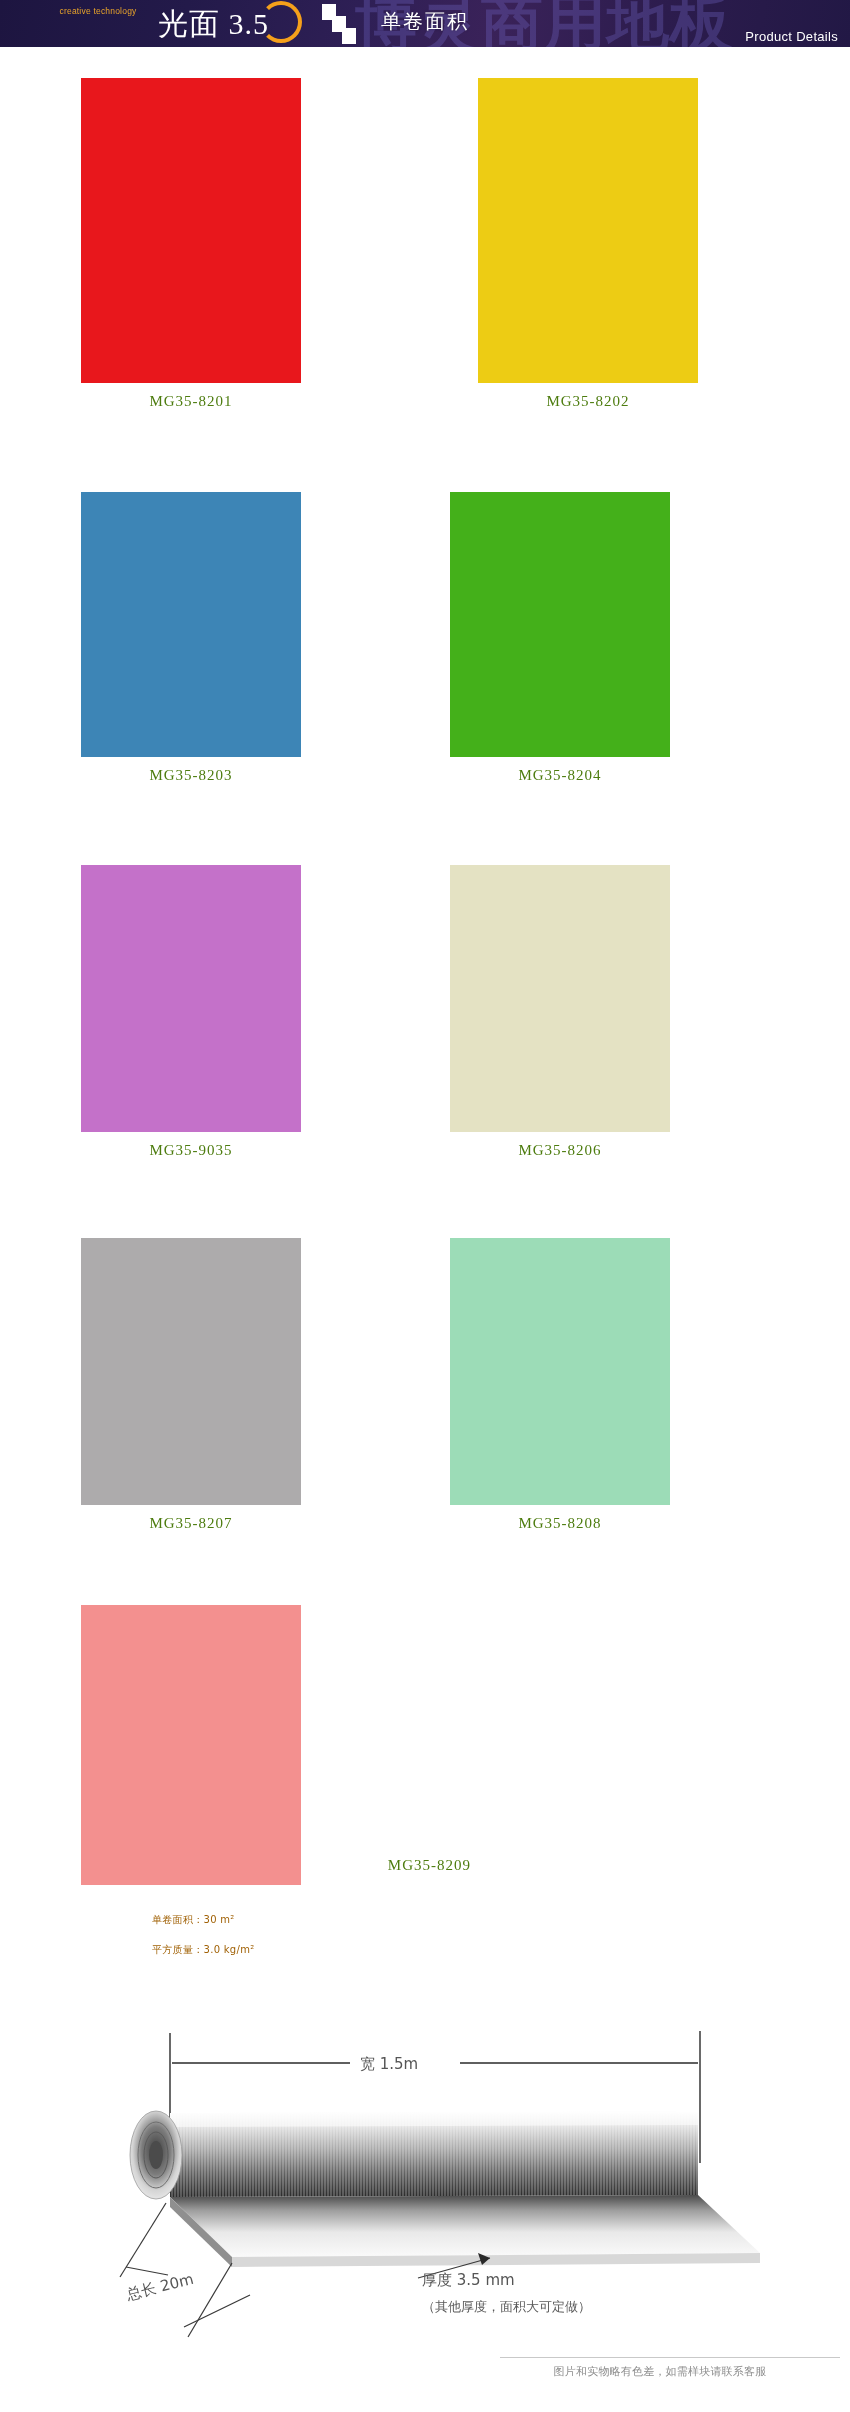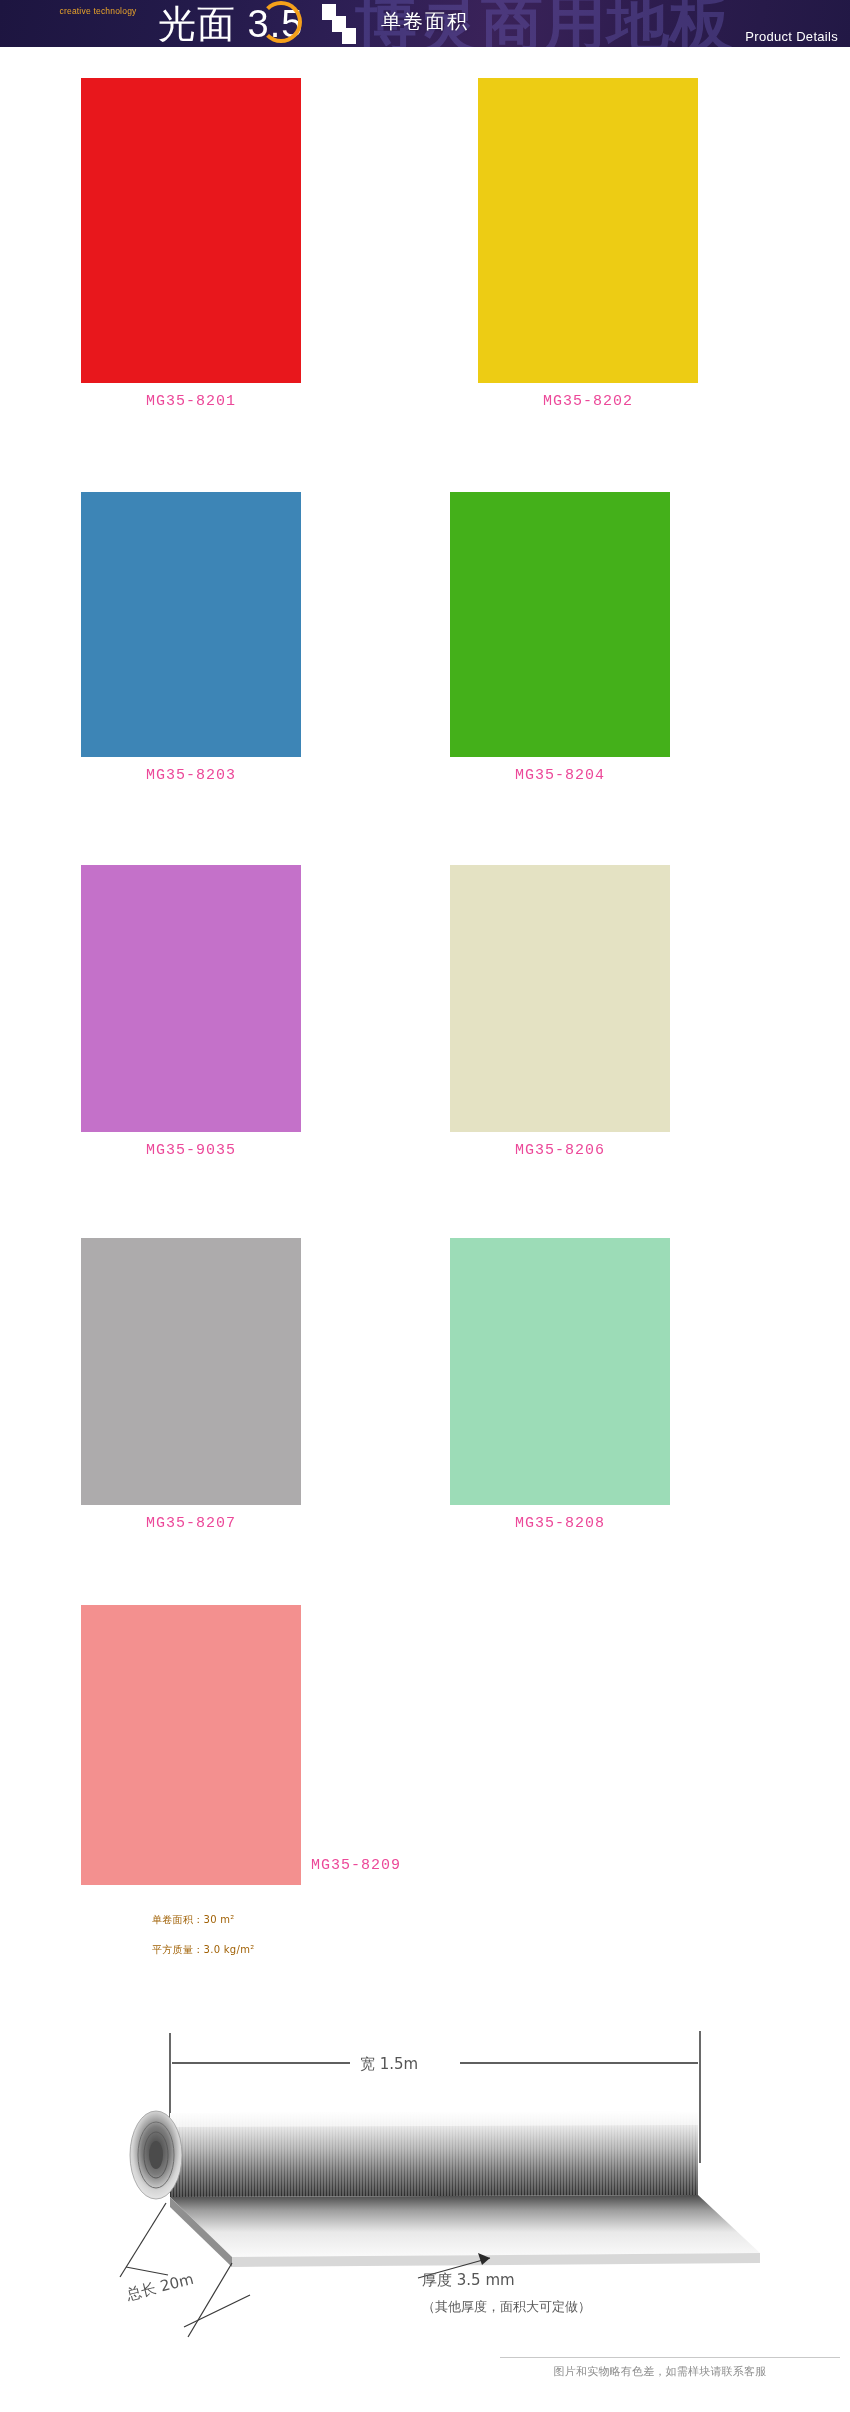--- a/index.html
+++ b/index.html
@@ -58,25 +58,25 @@
     letter-spacing: .5px;
     line-height: 24px;
     font-family: "Liberation Serif", serif;
     margin-top: 32px;
   }
   #logo-series {
     position: absolute;
     left: 158px;
     top: 7px;
     color: #ffffff;
-    font-size: 38px;
+    font-size: 30px;
     line-height: 34px;
     font-weight: 500;
     letter-spacing: 1px;
-    font-family: Liberation Sans, sans-serif;
+    font-family: Liberation Serif, serif;
     white-space: nowrap;
   }
   
   #logo-ring {
     position: absolute;
     left: 260px;
     top: 1px;
     width: 42px;
     height: 42px;
     border: 4px solid #f5a01b;
@@ -116,32 +116,32 @@
   
   .swatch-cell { position: absolute; }
   .swatch-chip {
     width: 220px;
     height: 178px;
     display: block;
   }
   .swatch-label {
     margin-top: 10px;
     text-align: center;
-    color: #ec4899;
+    color: #4d7c0f;
     font-size: 15px;
     letter-spacing: 1px;
-    font-family: Liberation Mono, monospace;
+    font-family: Liberation Serif, serif;
     width: 220px;
   }
   .swatch-label.side {
     position: absolute;
     left: 230px;
     bottom: 16px;
     width: 160px;
-    text-align: left;
+    text-align: right;
     margin-top: 0;
   }
 
   
   #specs {
     position: absolute;
     left: 152px;
     top: 1905px;
   }
   .spec-line {

